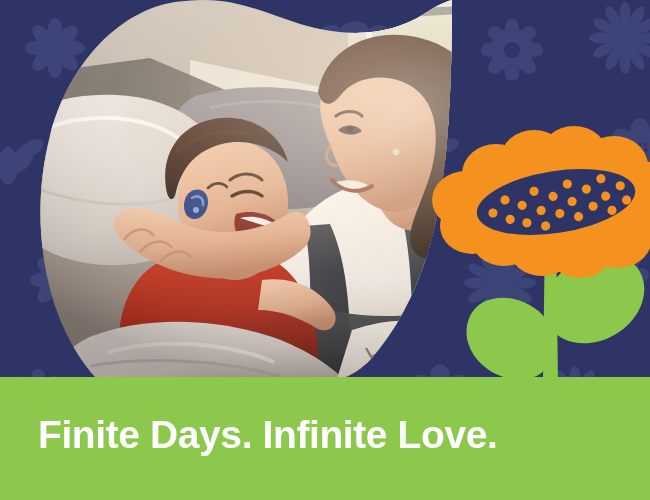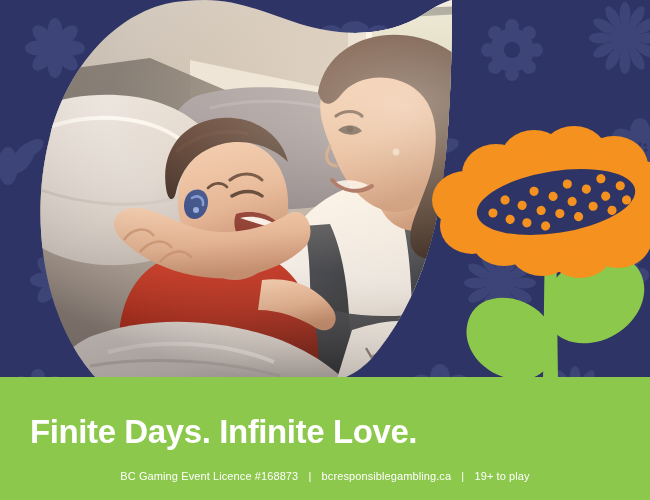--- a/index.html
+++ b/index.html
@@ -63,26 +63,26 @@
     position: absolute;
     left: 0;
     top: 377px;
     width: 650px;
     height: 123px;
     background: #8cc84b;
   }
 
   .headline {
     position: absolute;
-    left: 30px;
+    left: 38px;
     top: 414px;
     margin: 0;
     color: #ffffff;
     font-family: "Liberation Sans", sans-serif;
-    font-size: 33px;
+    font-size: 39px;
     font-weight: bold;
     letter-spacing: -0.4px;
     line-height: 1.1;
     white-space: nowrap;
   }
 
   .fineprint {
     position: absolute;
     left: 0;
     right: 0;
@@ -499,21 +499,14 @@
         <circle cx="622" cy="196" r="4.6"></circle>
         <circle cx="626" cy="211" r="4.6"></circle>
       </g>
     </g>
   </svg>
 
   <div class="green-band"></div>
 
   <h1 class="headline">Finite Days. Infinite Love.</h1>
 
-  <div class="fineprint">
-    <span>BC Gaming Event Licence #168873</span>
-    <span class="sep">|</span>
-    <span>bcresponsiblegambling.ca</span>
-    <span class="sep">|</span>
-    <span>19+ to play</span>
-  </div>
 
 </div>
 
 </body></html>

